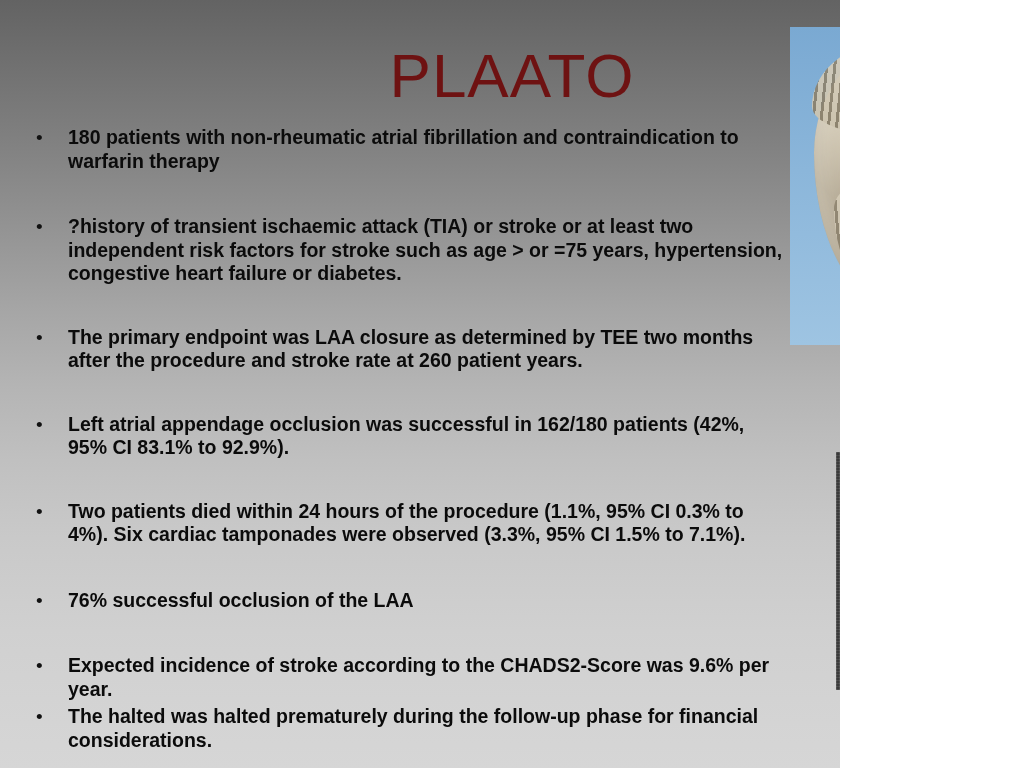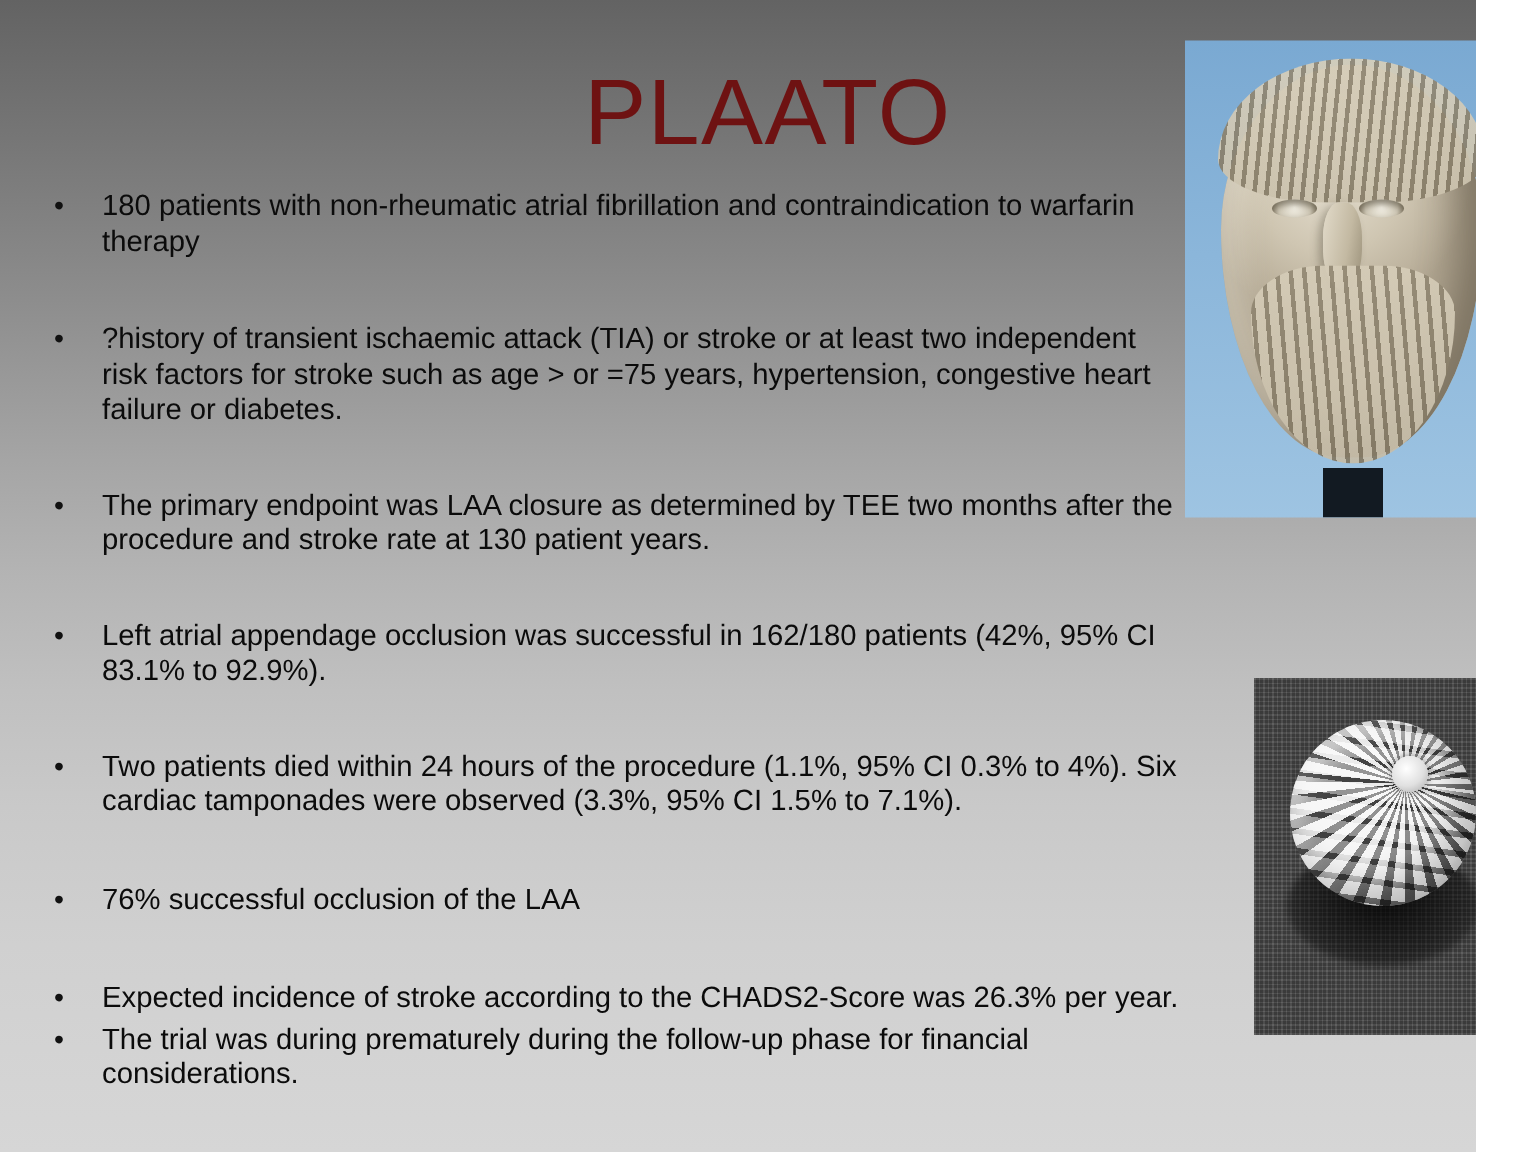--- a/index.html
+++ b/index.html
@@ -9,21 +9,21 @@
     height: 768px;
     overflow: hidden;
   }
 
   body {
     font-family: "Liberation Sans", sans-serif;
   }
 
   #slide {
     position: relative;
-    width: 984px;
+    width: 840px;
     height: 768px;
     background: linear-gradient(to bottom,
         #636363 0%,
         #767676 12%,
         #8d8d8d 26%,
         #a5a5a5 40%,
         #b4b4b4 50%,
         #c0c0c0 60%,
         #c9c9c9 70%,
         #d0d0d0 82%,
@@ -74,20 +74,21 @@
     width: 14px;
     text-align: left;
     font-size: 19px;
     line-height: 23.5px;
     color: #111;
   }
 
   .bullet-text {
     display: block;
     white-space: pre-line;
+    font-weight: bold;
   }
 
   
   .gap-lg { height: 42px; }
   .gap-md { height: 40px; }
   .gap-sm { height: 4px; }
 
   
   .picture {
     position: absolute;
@@ -249,21 +250,21 @@
     <li class="gap-lg"></li>
 
     <li class="bullet-item">
       <span class="bullet-marker">•</span>
       <span class="bullet-text">?history of transient ischaemic attack (TIA) or stroke or at least two independent risk factors for stroke such as age &gt; or =75 years, hypertension, congestive heart failure or diabetes.</span>
     </li>
     <li class="gap-md"></li>
 
     <li class="bullet-item">
       <span class="bullet-marker">•</span>
-      <span class="bullet-text">The primary endpoint was LAA closure as determined by TEE two months after the procedure and stroke rate at 130 patient years.</span>
+      <span class="bullet-text">The primary endpoint was LAA closure as determined by TEE two months after the procedure and stroke rate at 260 patient years.</span>
     </li>
     <li class="gap-md"></li>
 
     <li class="bullet-item">
       <span class="bullet-marker">•</span>
       <span class="bullet-text">Left atrial appendage occlusion was successful in 162/180 patients (42%, 95% CI 83.1% to 92.9%).</span>
     </li>
     <li class="gap-md"></li>
 
     <li class="bullet-item">
@@ -273,27 +274,27 @@
     <li class="gap-lg"></li>
 
     <li class="bullet-item">
       <span class="bullet-marker">•</span>
       <span class="bullet-text">76% successful occlusion of the LAA</span>
     </li>
     <li class="gap-lg"></li>
 
     <li class="bullet-item">
       <span class="bullet-marker">•</span>
-      <span class="bullet-text">Expected incidence of stroke according to the CHADS2-Score was 26.3% per year.</span>
+      <span class="bullet-text">Expected incidence of stroke according to the CHADS2-Score was 9.6% per year.</span>
     </li>
     <li class="gap-sm"></li>
 
     <li class="bullet-item">
       <span class="bullet-marker">•</span>
-      <span class="bullet-text">The trial was during prematurely during the follow-up phase for financial considerations.</span>
+      <span class="bullet-text">The halted was halted prematurely during the follow-up phase for financial considerations.</span>
     </li>
 
   </ul>
 
   <div class="picture" id="pic-plato-bust">
     <div class="bust-head"></div>
     <div class="bust-hair"></div>
     <div class="bust-eye left"></div>
     <div class="bust-eye right"></div>
     <div class="bust-nose"></div>

